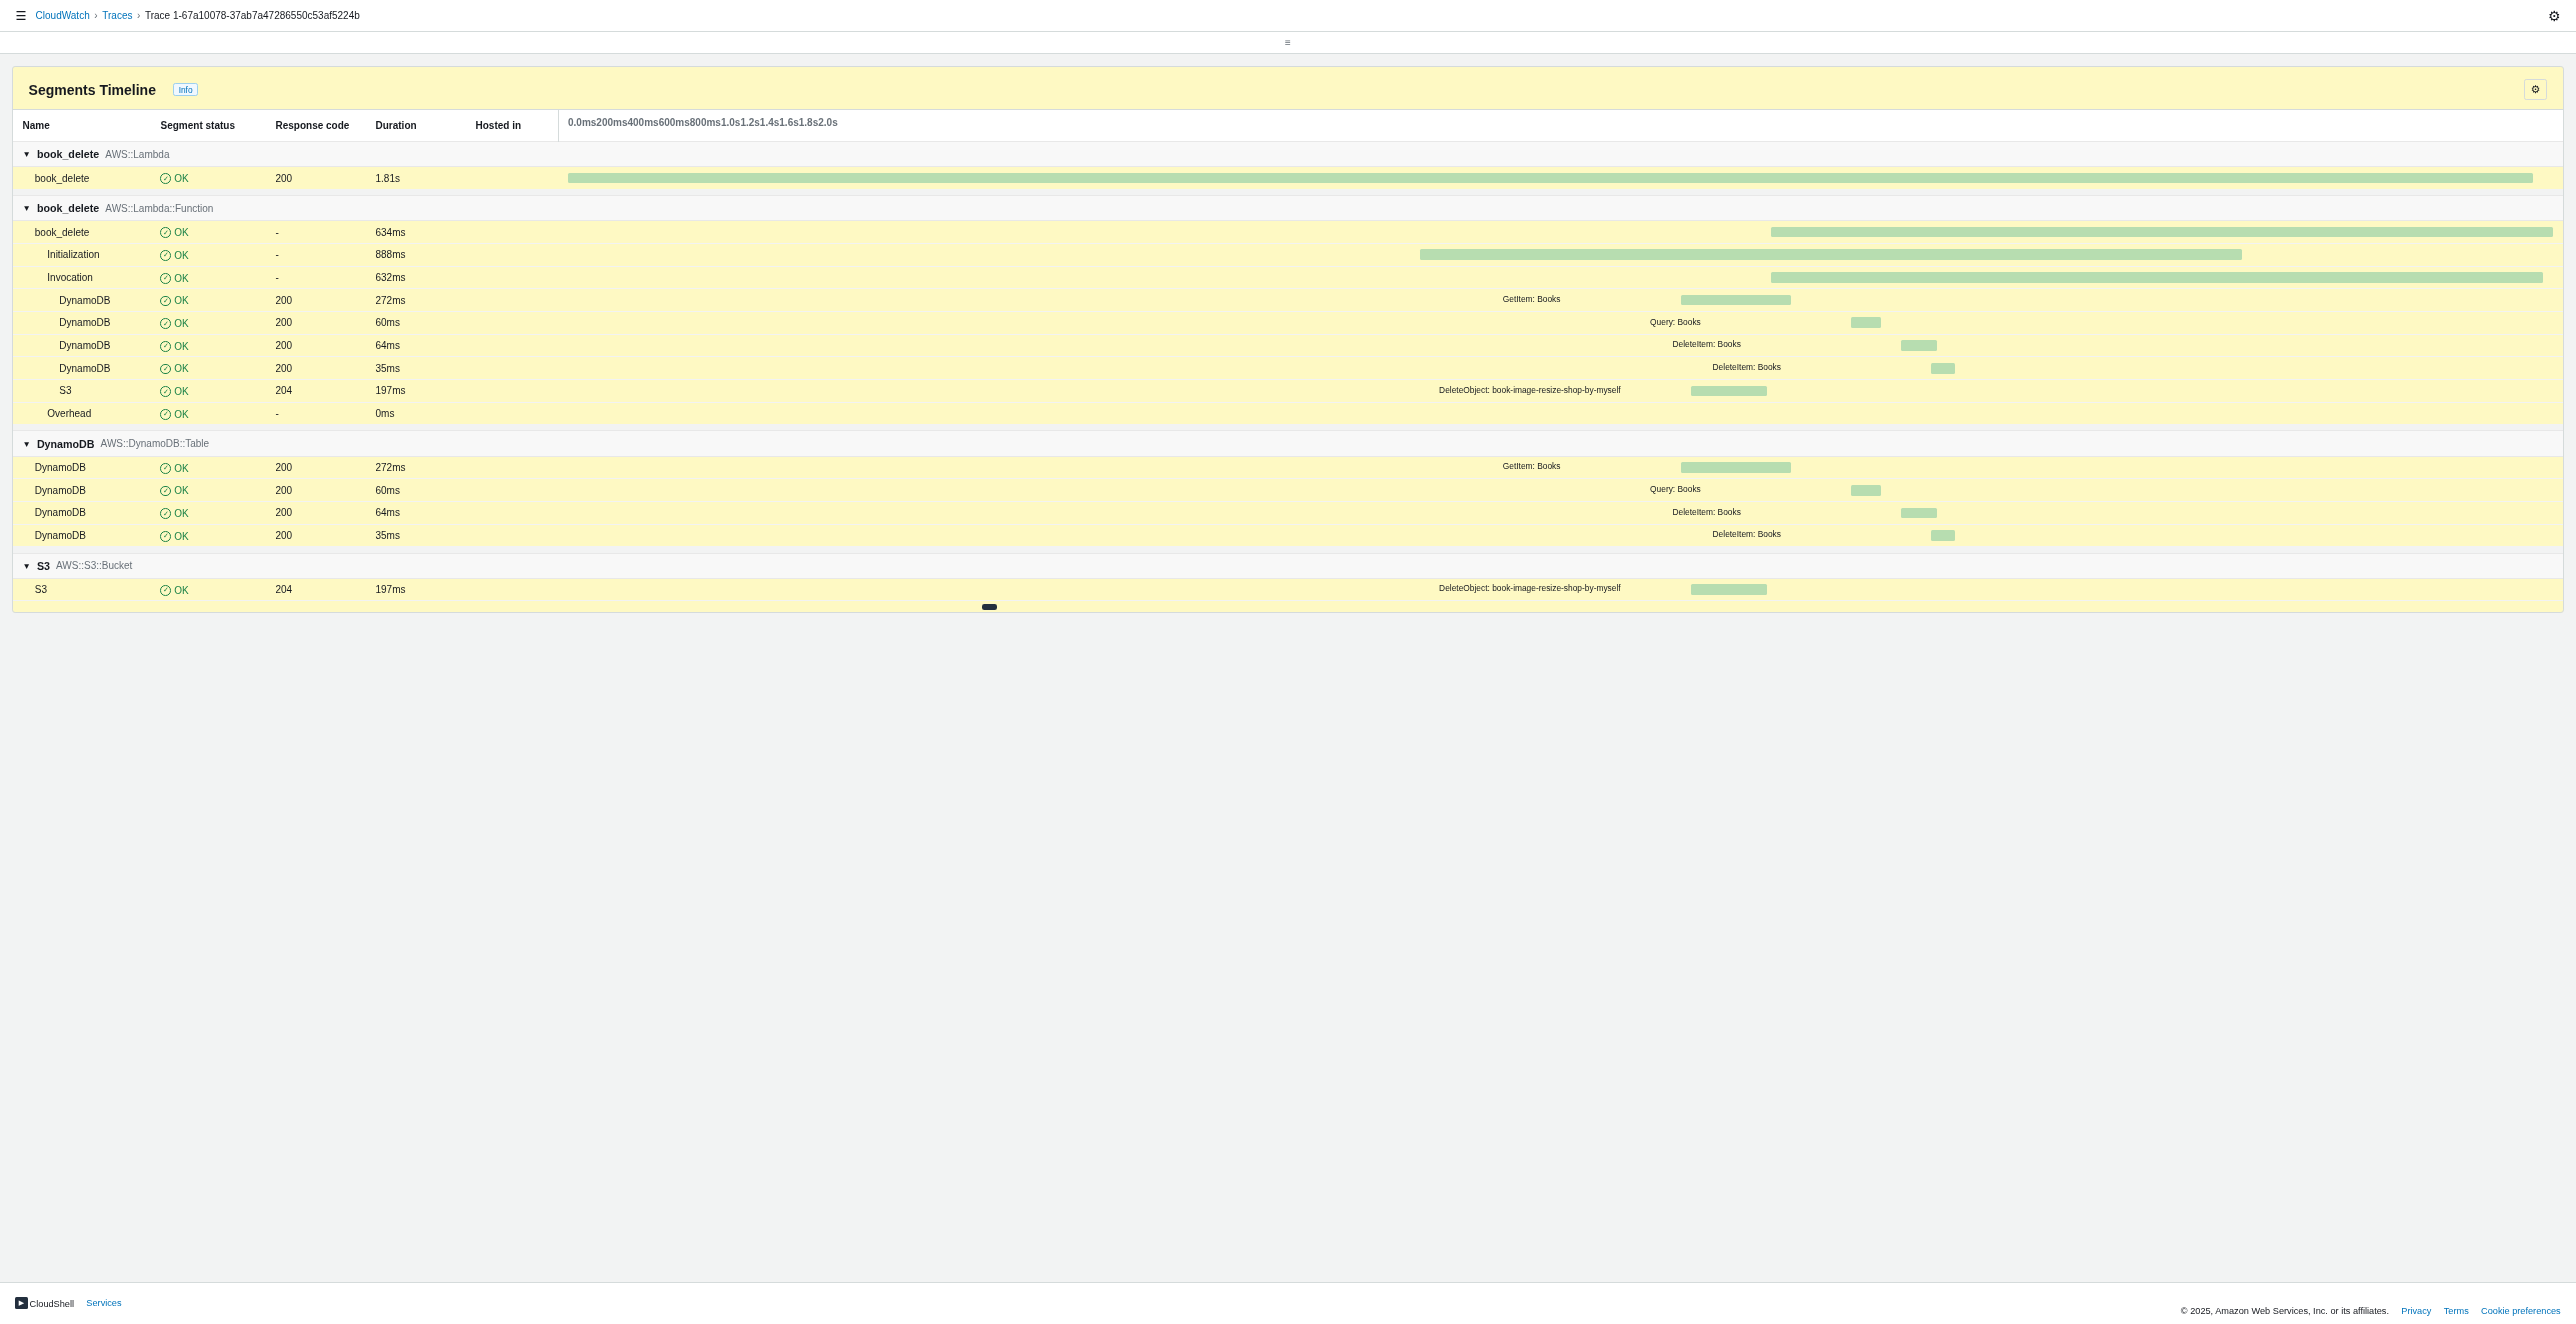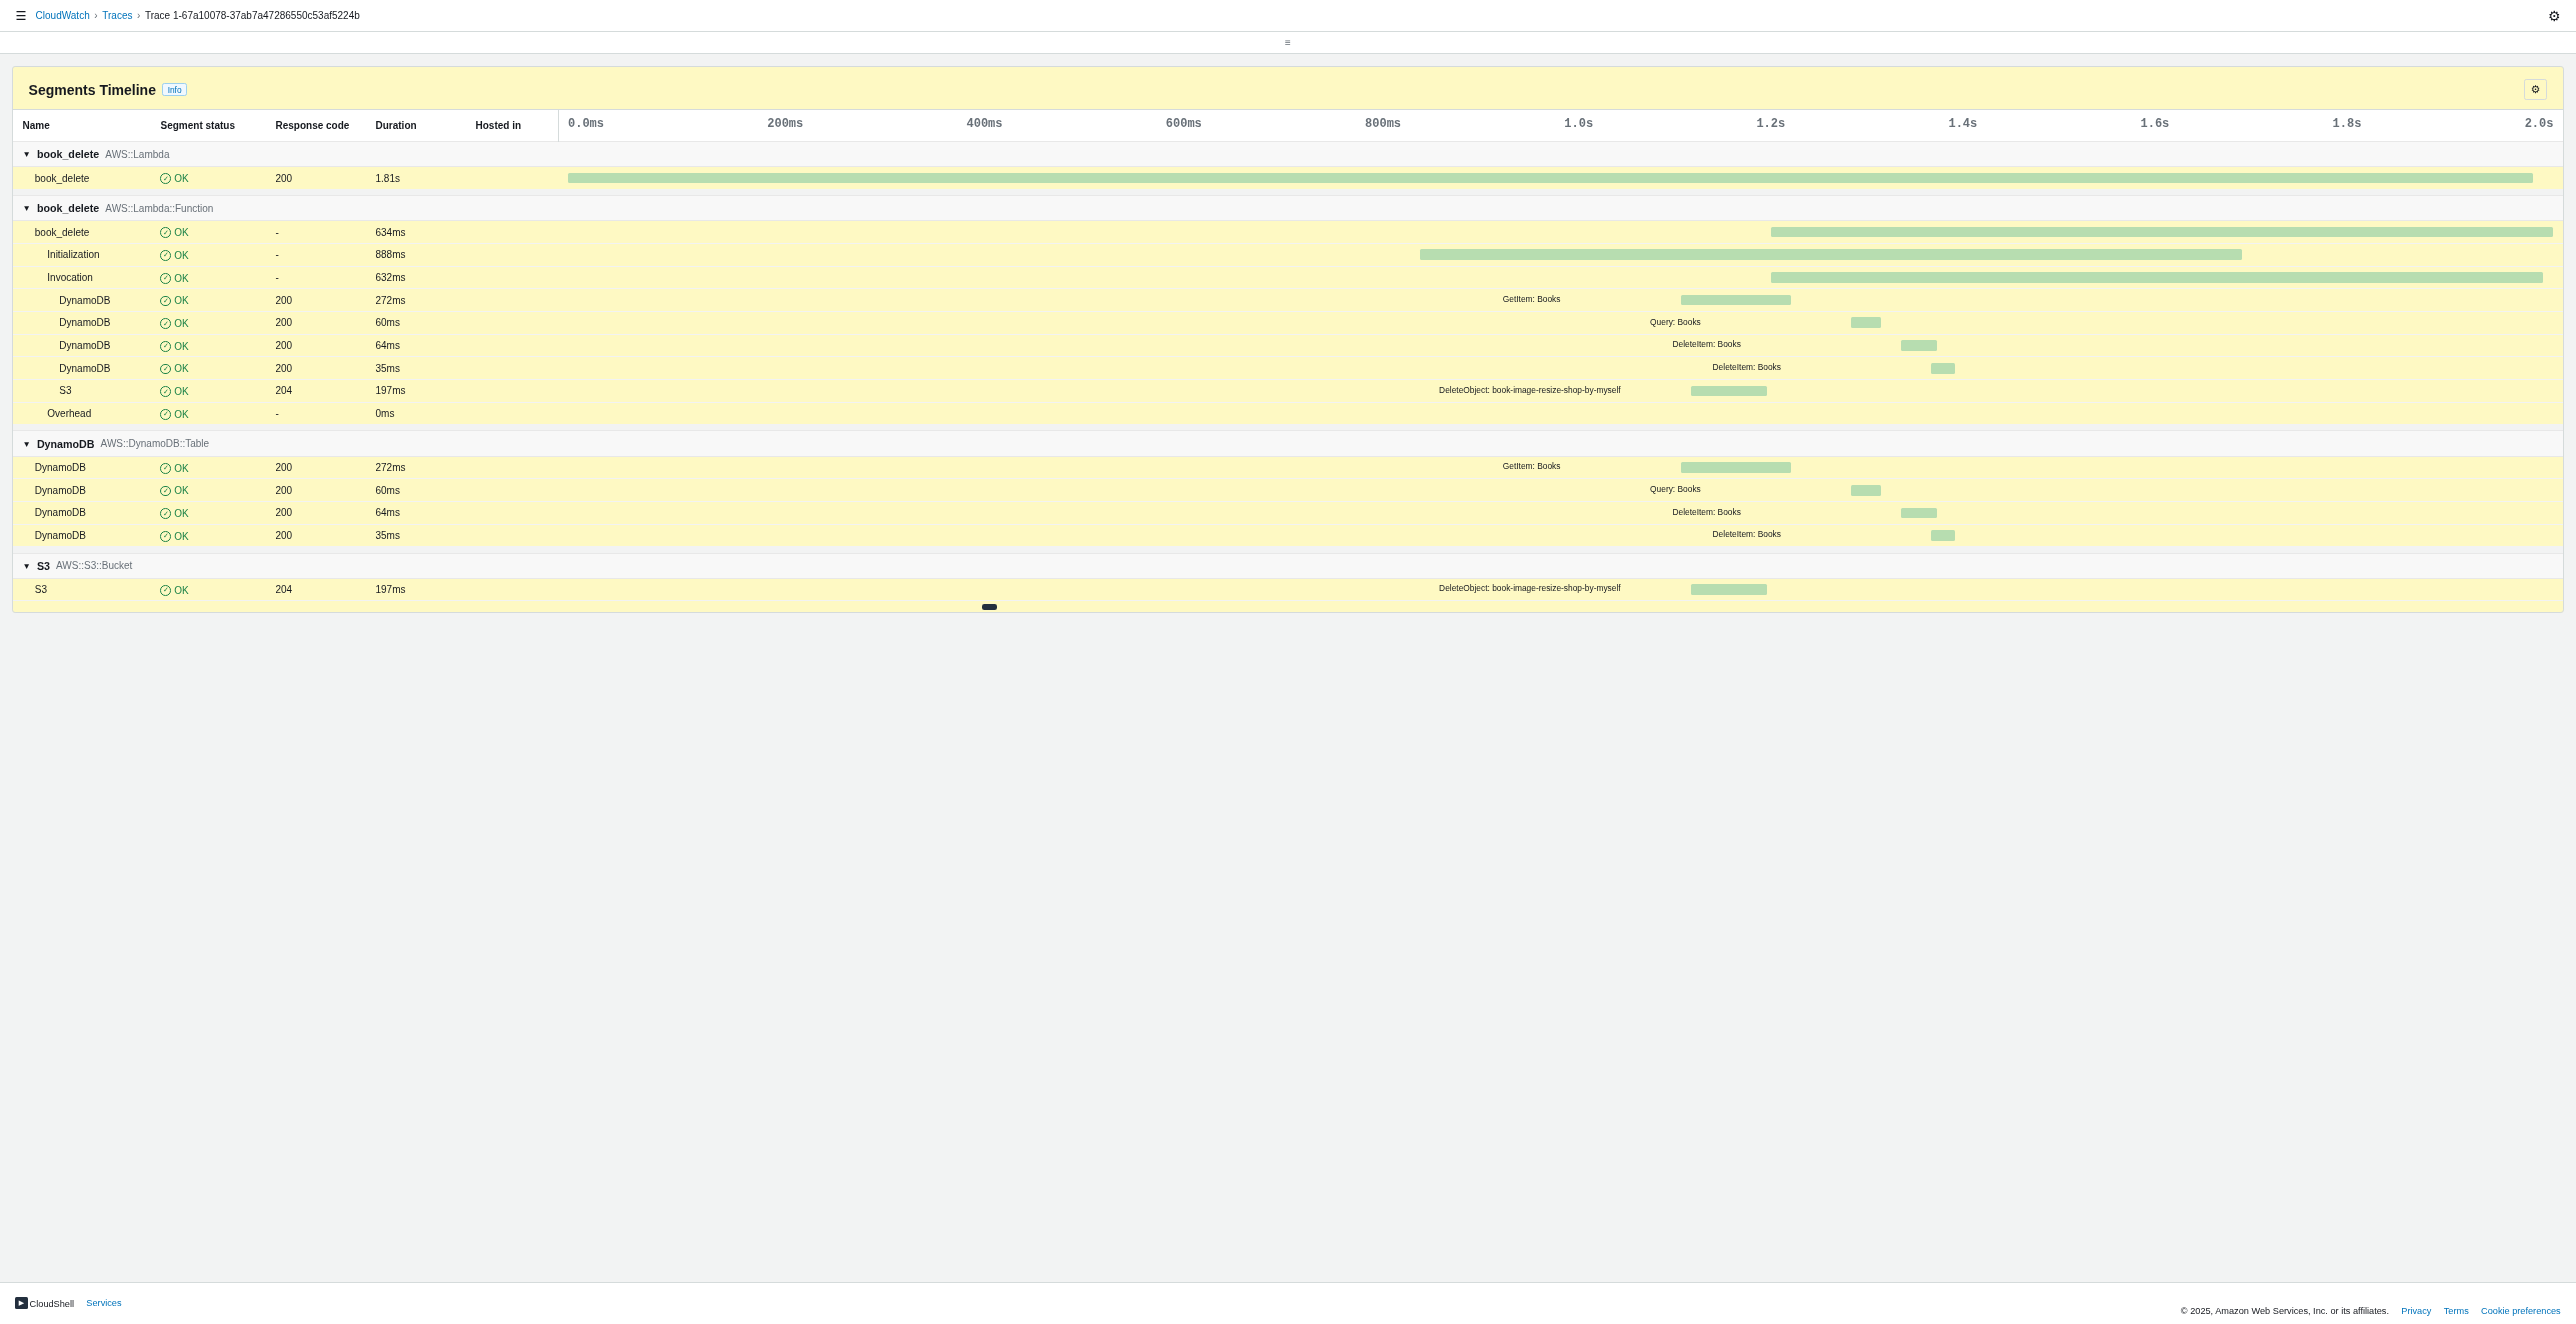--- a/index.html
+++ b/index.html
@@ -99,20 +99,21 @@
     }
     .info-badge {
       font-size: 8.4px;
       font-weight: 400;
       color: #0073bb;
       background: #f0f8ff;
       border: 0.8px solid #9dd0ee;
       border-radius: 2.3px;
       padding: 0.8px 4.6px;
       cursor: pointer;
+      margin-left: 11px;
     }
     .card-settings-btn {
       background: none;
       border: 0.8px solid #d5dbdb;
       border-radius: 2.3px;
       cursor: pointer;
       padding: 3.1px 6.1px;
       color: #16191f;
       font-size: 10.7px;
     }
@@ -281,24 +282,22 @@
       color: #fff;
       font-size: 7px;
     }
     .ruler-container {
       position: relative;
       width: 100%;
       height: 18.4px;
     }
     .ruler-tick-labels {
       display: flex;
-      justify-content: space-between;
-      font-size: 12px;
+      font-size: 10px;
       color: #687078;
-      font-family: Liberation Mono, monospace;
     }
 
     
     .section-sep td {
       height: 6.1px;
       background: #f2f3f3;
       border: none;
       padding: 0;
     }
   </style>

